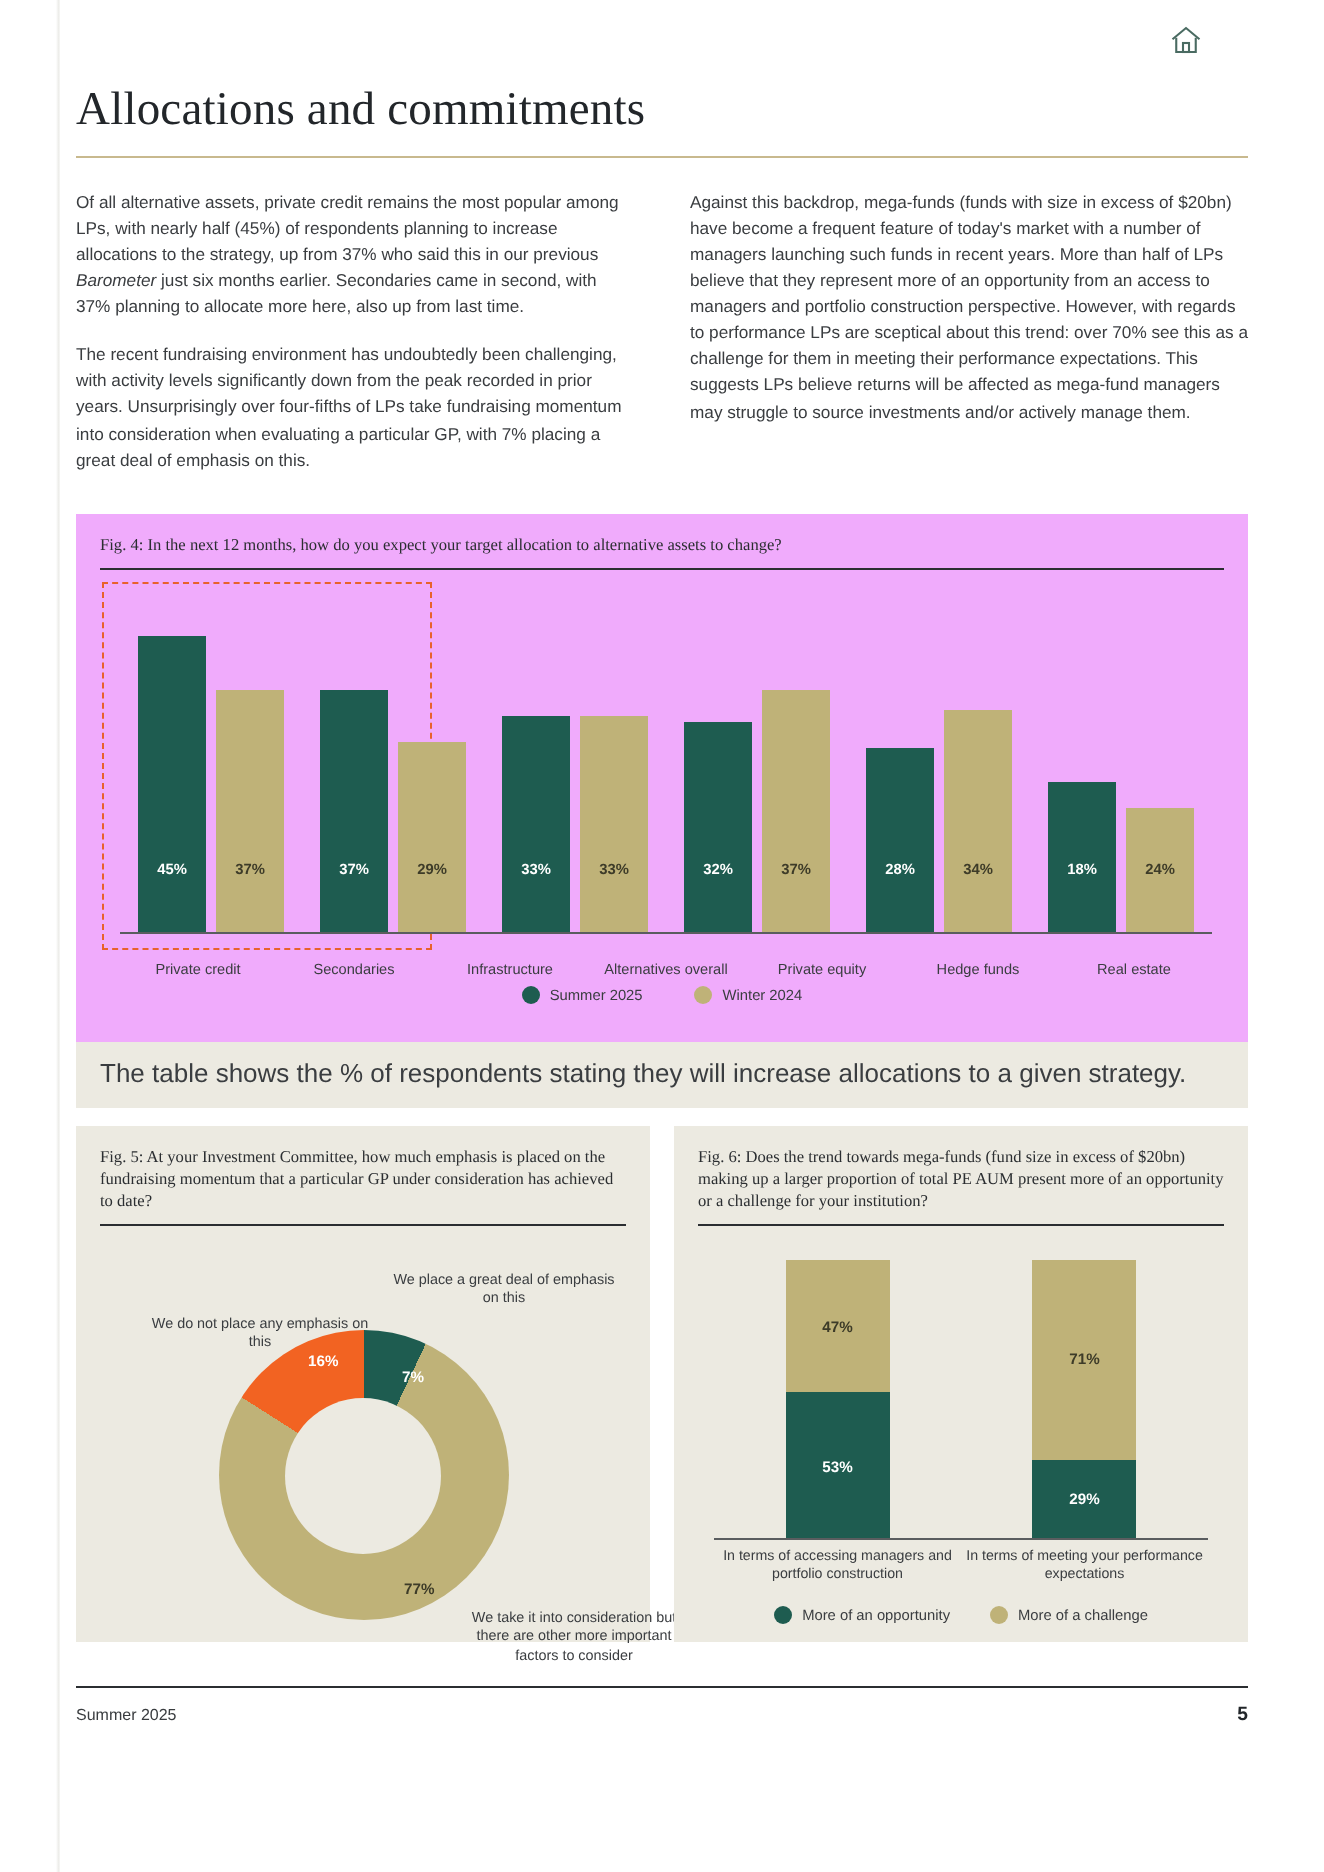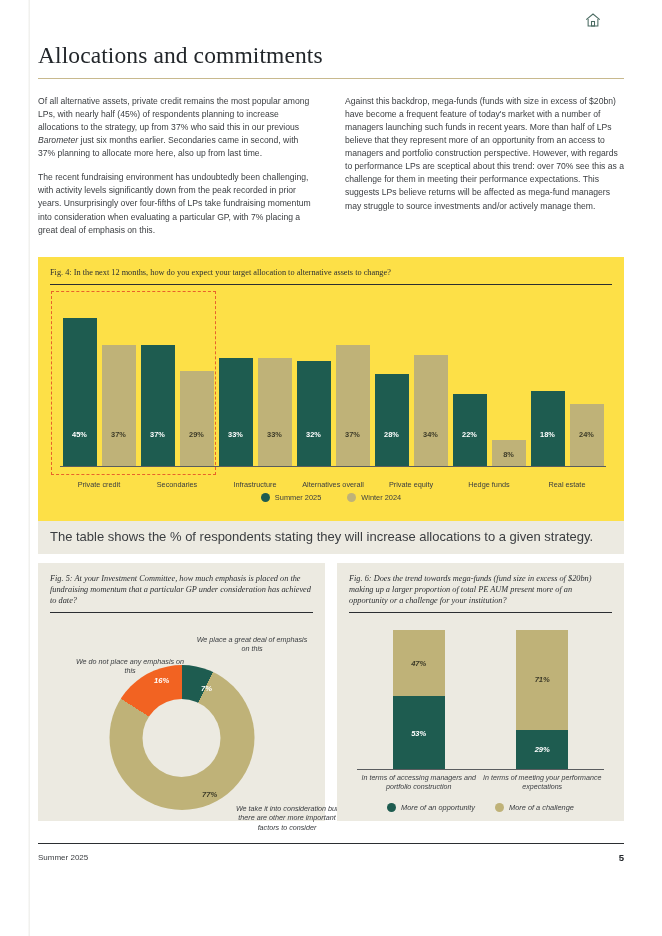--- a/index.html
+++ b/index.html
@@ -56,21 +56,21 @@
   .col p {
     font-size: 8.6px;
     line-height: 1.52;
     color: #3a3d40;
     margin-bottom: 11px;
   }
   .col p:last-child { margin-bottom: 0; }
   .col i { font-style: italic; }
 
   
-  .panel { background: #fde047; }
+  .panel { background: #f0abfc; }
   #fig4-panel { margin-top: 20px; height: 264px; padding: 10px 12px 0 12px; position: relative; }
   .fig-caption {
     font-family: "Liberation Serif", serif;
     font-size: 8.3px;
     color: #2b2e31;
     line-height: 1.35;
     padding-bottom: 6px;
   }
   .cap-rule { height: 1px; background: #2b2e31; width: 100%; }
 
@@ -101,21 +101,21 @@
   .dot { width: 9px; height: 9px; border-radius: 50%; display: inline-block; }
   .dot.teal { background: #1e5c50; }
   .dot.tan { background: #bfb278; }
 
   .fig4-note {
     background: #eceae1; font-size: 13px; color: #3a3d40;
     padding: 8px 12px 10px 12px;
   }
 
   
-  .bottom { display: flex; gap: 12px; margin-top: 9px; font-style: italic; }
+  .bottom { display: flex; gap: 12px; margin-top: 9px; }
   .panel-b { background: #eceae1; width: 50%; padding: 10px 12px 12px 12px; height: 258px; position: relative; }
 
   
   .donut-wrap { position: relative; height: 212px; margin-top: 6px; }
   .donut {
     position: absolute; left: 50%; top: 46px; transform: translateX(-50%);
     width: 145px; height: 145px; border-radius: 50%;
     background: conic-gradient(
       #1e5c50 0deg 25.2deg,
       #bfb278 25.2deg 302.4deg,
@@ -222,28 +222,20 @@
             <div class="bar tan" style="height: 122.1px;">
               <span class="lbl">37%</span>
             </div>
           </div>
           <div class="group">
             <div class="bar teal" style="height: 92.4px;">
               <span class="lbl">28%</span>
             </div>
             <div class="bar tan" style="height: 112.2px;">
               <span class="lbl">34%</span>
-            </div>
-          </div>
-          <div class="group">
-            <div class="bar teal" style="height: 72.6px;">
-              <span class="lbl">22%</span>
-            </div>
-            <div class="bar tan short" style="height: 26.4px;">
-              <span class="lbl">8%</span>
             </div>
           </div>
           <div class="group">
             <div class="bar teal" style="height: 76px;">
               <span class="lbl">18%</span>
             </div>
             <div class="bar tan" style="height: 63px;">
               <span class="lbl">24%</span>
             </div>
           </div>

